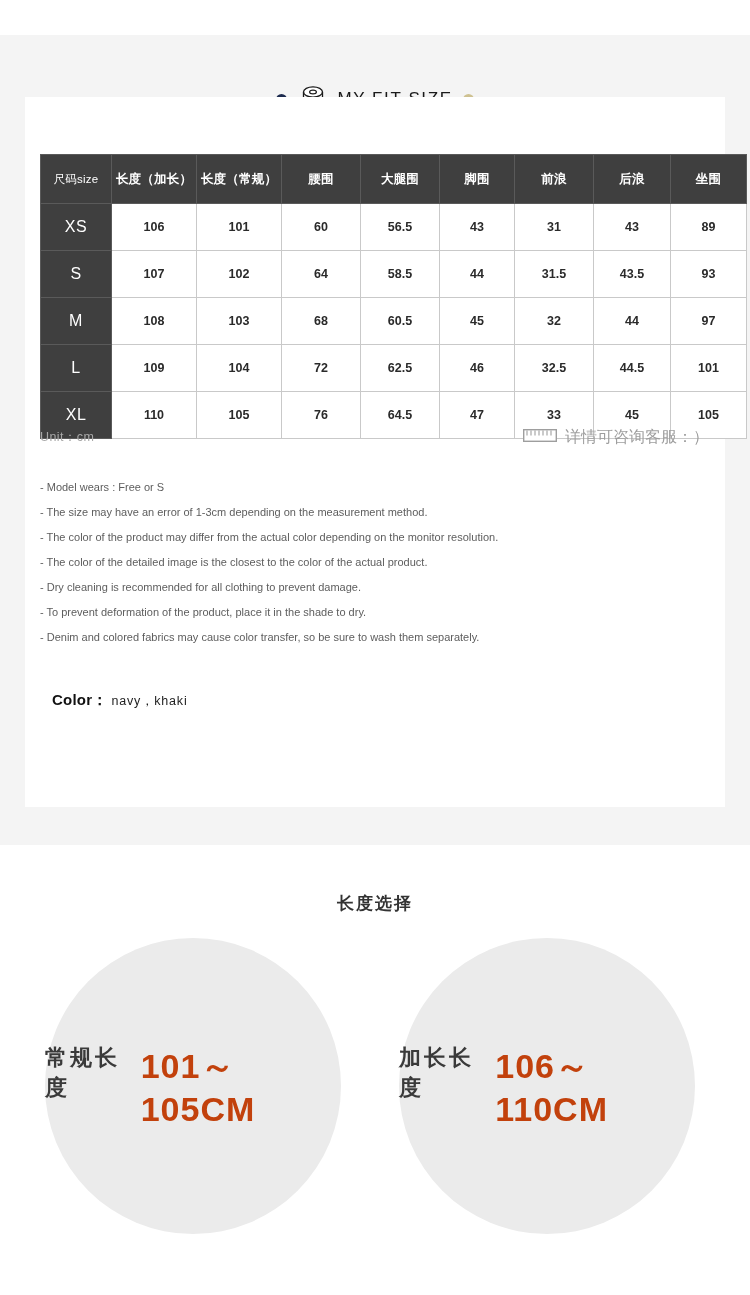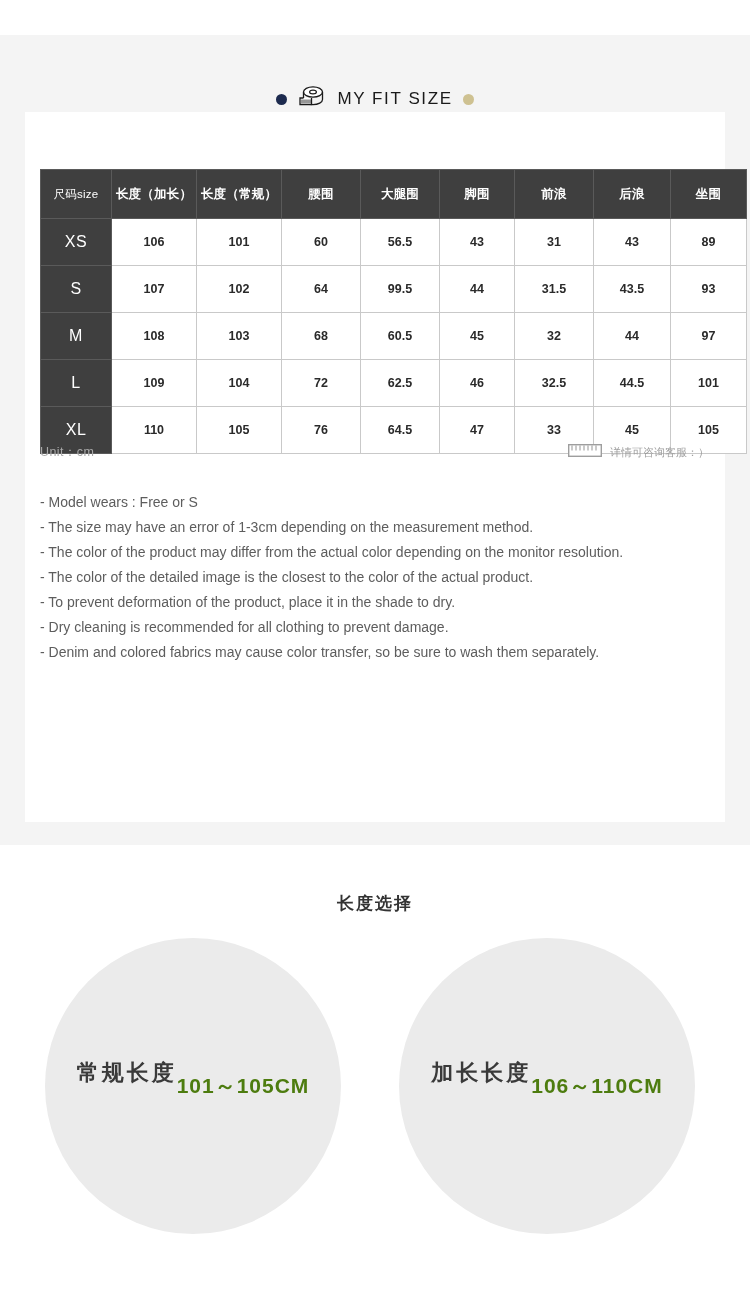--- a/index.html
+++ b/index.html
@@ -61,21 +61,21 @@
     letter-spacing: 1.6px;
     color: #1a1a1a;
     font-family: "Liberation Sans", sans-serif;
     font-weight: 400;
     white-space: nowrap;
   }
 
   
   .card {
     position: absolute;
-    left: 25px; top: 112px;
+    left: 25px; top: 97px;
     width: 700px;
     height: 710px;
     background: #ffffff;
   }
 
   
   .size-table {
     position: absolute;
     left: 15px; top: 57px;
     width: 669px;
@@ -133,32 +133,32 @@
     color: #a8a8a8;
     letter-spacing: 0.4px;
     text-align: center;
   }
   .unit-right {
     display: flex;
     align-items: center;
     gap: 8px;
   }
   .unit-right-text {
-    font-size: 11px;
+    font-size: 16px;
     color: #9e9e9e;
   }
 
   
   .notes {
     position: absolute;
     left: 15px; top: 378px;
     width: 650px;
   }
   .note {
-    font-size: 14px;
+    font-size: 11px;
     color: #5d5d5d;
     line-height: 25px;
     white-space: nowrap;
     font-family: "Liberation Sans", sans-serif;
   }
 
   
   .info {
     position: absolute;
     left: 27px; top: 590px;
@@ -213,23 +213,23 @@
   .circle-left  { left: 45px;  top: 93px; }
   .circle-right { left: 399px; top: 93px; }
   .circle-title {
     font-size: 22px;
     font-weight: 700;
     color: #3a3a3a;
     letter-spacing: 3px;
     margin-bottom: 26px;
   }
   .circle-range {
-    font-size: 21px;
-    font-weight: 700;
-    color: #4d7c0f;
+    font-size: 34px;
+    font-weight: 700;
+    color: #c2410c;
     letter-spacing: 1px;
   }
 </style>
 </head>
 <body>
 
 <div class="page">
 
   <div class="top-strip"></div>
   <div class="gray-section"></div>
@@ -279,21 +279,21 @@
           <td>43</td>
           <td>31</td>
           <td>43</td>
           <td>89</td>
         </tr>
         <tr>
           <td class="rowhead">S</td>
           <td>107</td>
           <td>102</td>
           <td>64</td>
-          <td>99.5</td>
+          <td>58.5</td>
           <td>44</td>
           <td>31.5</td>
           <td>43.5</td>
           <td>93</td>
         </tr>
         <tr>
           <td class="rowhead">M</td>
           <td>108</td>
           <td>103</td>
           <td>68</td>
@@ -345,26 +345,29 @@
         </span>
         <span class="unit-right-text">详情可咨询客服：）</span>
       </span>
     </div>
 
     <div class="notes">
       <div class="note">- Model wears : Free or S</div>
       <div class="note">- The size may have an error of 1-3cm depending on the measurement method.</div>
       <div class="note">- The color of the product may differ from the actual color depending on the monitor resolution.</div>
       <div class="note">- The color of the detailed image is the closest to the color of the actual product.</div>
+      <div class="note">- Dry cleaning is recommended for all clothing to prevent damage.</div>
       <div class="note">- To prevent deformation of the product, place it in the shade to dry.</div>
-      <div class="note">- Dry cleaning is recommended for all clothing to prevent damage.</div>
       <div class="note">- Denim and colored fabrics may cause color transfer, so be sure to wash them separately.</div>
     </div>
 
     <div class="info">
+      <div class="info-line">
+        <span class="info-label">Color：</span><span class="info-value">navy，khaki</span>
+      </div>
     </div>
 
   </div>
 
   <div class="length-section">
     <div class="length-heading">长度选择</div>
 
     <div class="circle circle-left">
       <div class="circle-title">常规长度</div>
       <div class="circle-range">101～105CM</div>

